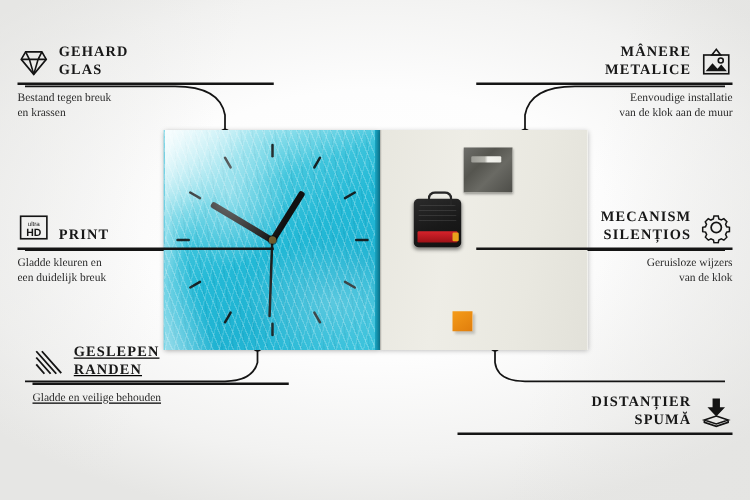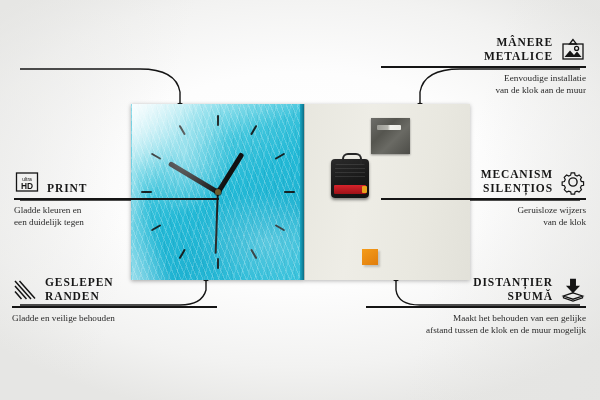--- a/index.html
+++ b/index.html
@@ -92,21 +92,21 @@
   .ftitle{font-size:11.5px;letter-spacing:.9px;color:#171717;line-height:1.18;font-weight:700;
           text-transform:uppercase;}
   .feature.right .ftitle{text-align:right;}
   .rule{height:1.4px;background:#151515;margin:3px 0 4px 0;}
   .fdesc{font-size:9.2px;color:#2a2a2a;line-height:1.32;}
   .feature.right .fdesc{text-align:right;}
   .icon{width:26px;height:26px;flex:0 0 26px;display:block;}
 
   .f1{left:14px;top:36px;}
   .f2{left:14px;top:168px;}
-  .f3{left:12px;top:276px;}
+  .f3{left:26px;top:276px;text-decoration:underline;}
   .f4{left:381px;top:36px;}
   .f5{left:381px;top:168px;}
   .f6{left:381px;top:276px;}
 
   .leaders{position:absolute;inset:0;pointer-events:none;}
 </style>
 </head>
 <body>
 
 <div id="stage">
@@ -163,39 +163,58 @@
         <div class="mech-loop"></div>
         <div class="mech-detail"></div>
         <div class="battery">
           <div class="battery-tip"></div>
         </div>
       </div>
       <div class="spacer-foam"></div>
     </div>
   </div>
 
+  <div class="feature left f1">
+    <div class="row">
+      <span class="icon">
+        <svg viewBox="0 0 26 26" width="26" height="26" fill="none" stroke="#141414" stroke-width="1.3">
+          <path d="M3 10.5 L13 22.5 L23 10.5 L19.5 4.5 L6.5 4.5 Z"></path>
+          <path d="M3 10.5 H23 M6.5 4.5 L9.5 10.5 L13 22.5 M19.5 4.5 L16.5 10.5 L13 22.5 M9.5 10.5 H16.5"></path>
+        </svg>
+      </span>
+      <span class="ftitle">
+        <span>GEHARD</span><br>
+        <span>GLAS</span>
+      </span>
+    </div>
+    <div class="rule"></div>
+    <div class="fdesc">
+      <span>Bestand tegen breuk</span><br>
+      <span>en krassen</span>
+    </div>
+  </div>
 
   <div class="feature left f2">
     <div class="row">
       <span class="icon">
         <svg viewBox="0 0 26 26" width="26" height="26">
           <rect x="2.5" y="4" width="21" height="18" fill="none" stroke="#141414" stroke-width="1.3"></rect>
           <text x="13" y="12" font-family="Liberation Sans, sans-serif" font-size="5" text-anchor="middle" fill="#141414">ultra</text>
           <text x="13" y="19.6" font-family="Liberation Sans, sans-serif" font-size="8.4" font-weight="bold" text-anchor="middle" fill="#141414">HD</text>
         </svg>
       </span>
       <span class="ftitle">
         <br>
         <span>PRINT</span>
       </span>
     </div>
     <div class="rule"></div>
     <div class="fdesc">
       <span>Gladde kleuren en</span><br>
-      <span>een duidelijk tegen</span>
+      <span>een duidelijk breuk</span>
     </div>
   </div>
 
   <div class="feature left f3">
     <div class="row">
       <span class="icon">
         <svg viewBox="0 0 26 26" width="26" height="26" stroke="#141414" stroke-width="1.5" fill="none">
           <path d="M3 4 L19 22 M7.5 4 L23 21.5 M3 9 L14.5 22 M3 14.5 L9.5 22"></path>
         </svg>
       </span>
@@ -245,34 +264,30 @@
         </svg>
       </span>
     </div>
     <div class="rule"></div>
     <div class="fdesc">
       <span>Geruisloze wijzers</span><br>
       <span>van de klok</span>
     </div>
   </div>
 
-  <div class="feature right f6" style="width:220px;left:366px;">
+  <div class="feature right f6" style="width:220px;left:366px;margin-top:40px;">
     <div class="row">
       <span class="ftitle">
         <span>DISTANȚIER</span><br>
         <span>SPUMĂ</span>
       </span>
       <span class="icon">
         <svg viewBox="0 0 26 26" width="26" height="26" fill="none" stroke="#141414" stroke-width="1.3">
           <path d="M10.7 2.5h4.6v7h3.2L13 15.2 7.5 9.5h3.2z" fill="#141414"></path>
           <path d="M13 15.8 L22.5 19 L13 22.2 L3.5 19 Z"></path>
           <path d="M3.5 19.3 v1.6 L13 24.1 L22.5 20.9 v-1.6"></path>
         </svg>
       </span>
     </div>
     <div class="rule"></div>
-    <div class="fdesc">
-      <span>Maakt het behouden van een gelijke</span><br>
-      <span>afstand tussen de klok en de muur mogelijk</span>
-    </div>
   </div>
 
 </div>
 
 </body></html>

